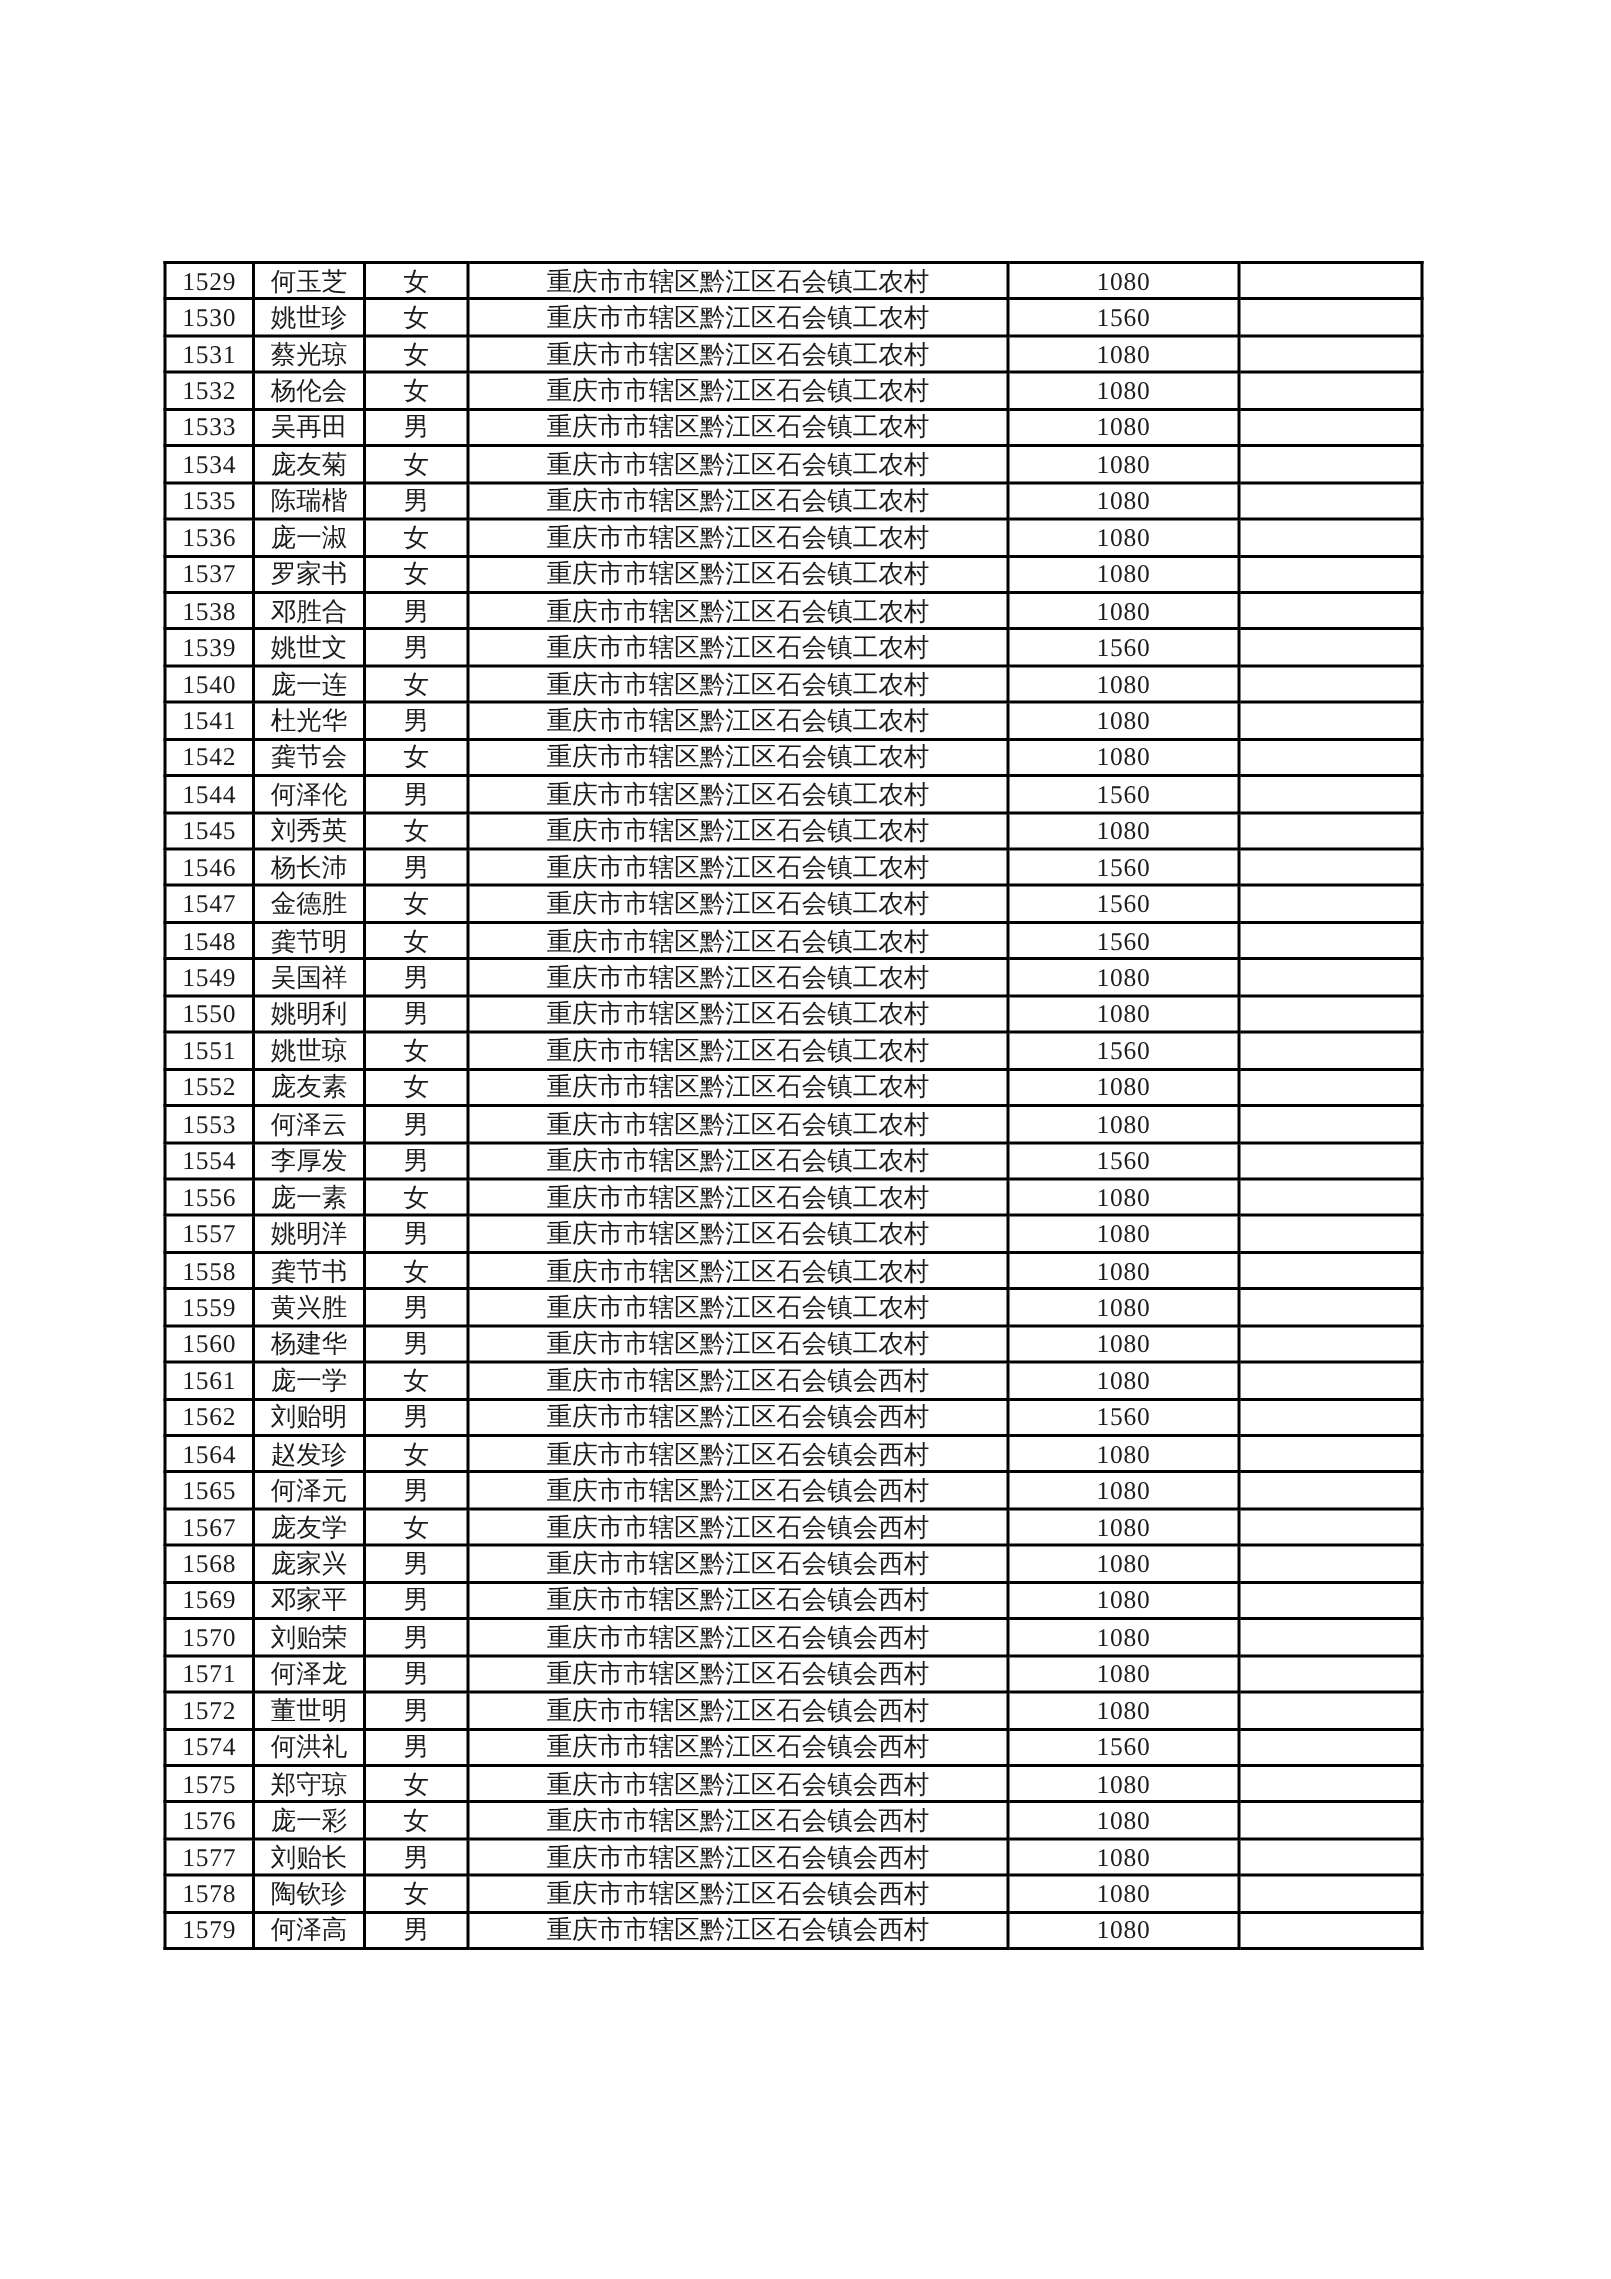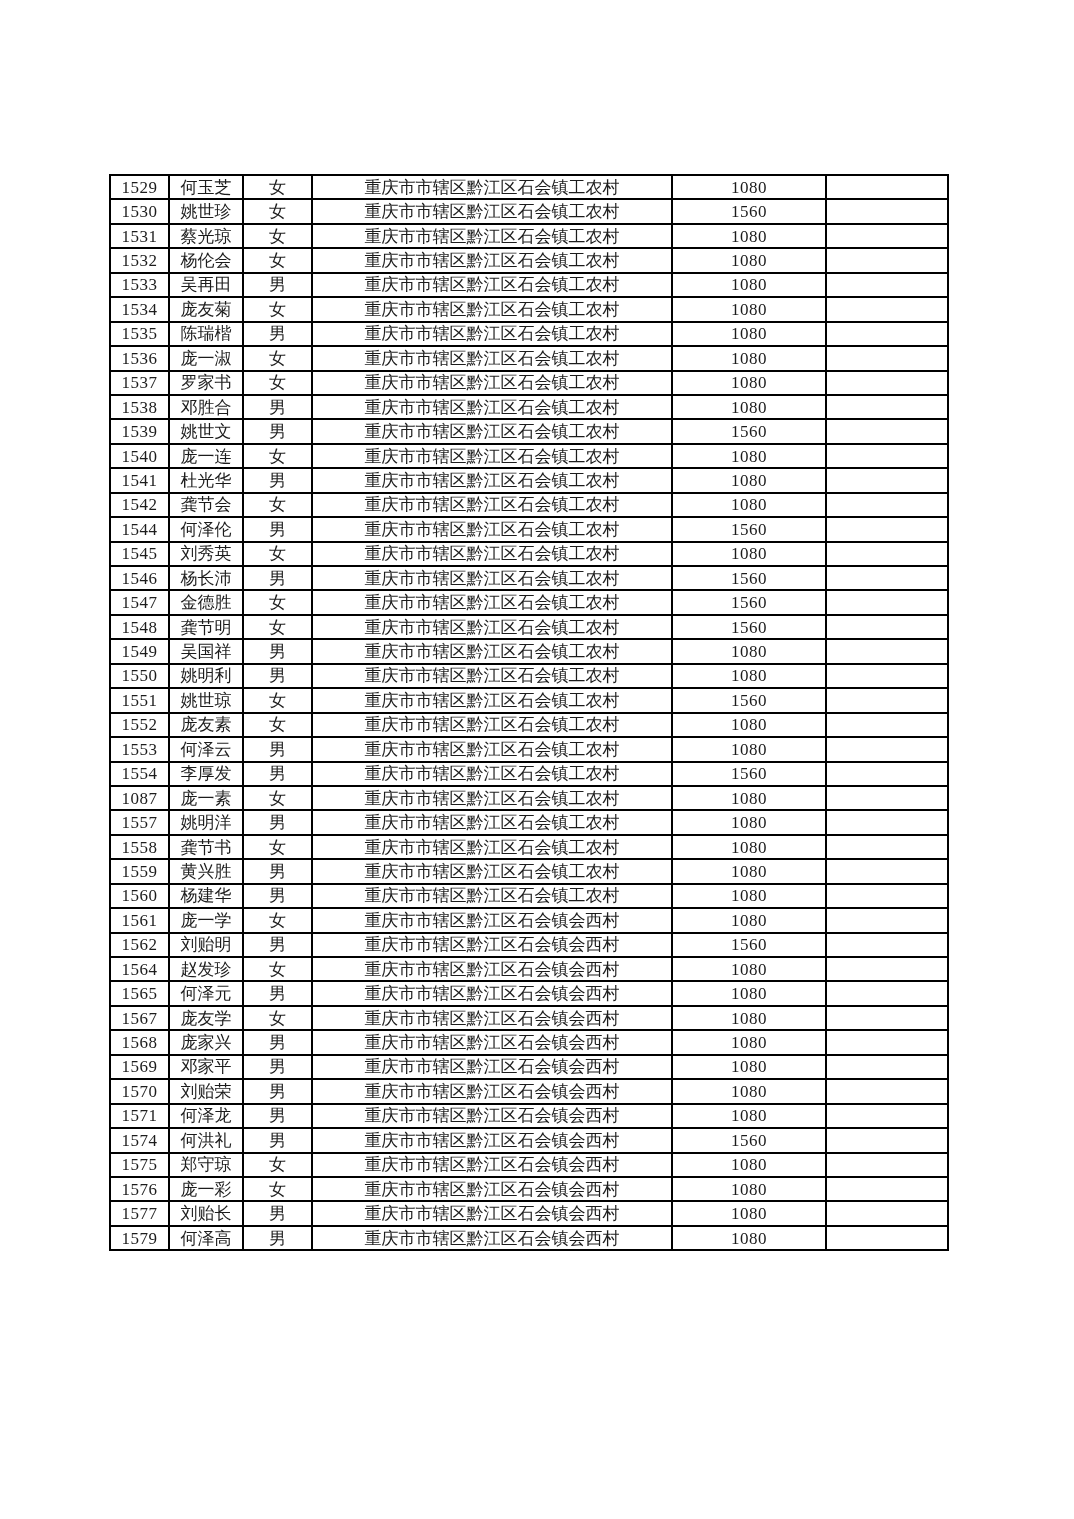--- a/index.html
+++ b/index.html
@@ -255,21 +255,21 @@
         </tr>
         <tr>
           <td class="col-id">1554</td>
           <td class="col-name">李厚发</td>
           <td class="col-gender">男</td>
           <td class="col-address">重庆市市辖区黔江区石会镇工农村</td>
           <td class="col-amount">1560</td>
           <td class="col-note"></td>
         </tr>
         <tr>
-          <td class="col-id">1087</td>
+          <td class="col-id">1556</td>
           <td class="col-name">庞一素</td>
           <td class="col-gender">女</td>
           <td class="col-address">重庆市市辖区黔江区石会镇工农村</td>
           <td class="col-amount">1080</td>
           <td class="col-note"></td>
         </tr>
         <tr>
           <td class="col-id">1557</td>
           <td class="col-name">姚明洋</td>
           <td class="col-gender">男</td>
@@ -367,20 +367,28 @@
         </tr>
         <tr>
           <td class="col-id">1571</td>
           <td class="col-name">何泽龙</td>
           <td class="col-gender">男</td>
           <td class="col-address">重庆市市辖区黔江区石会镇会西村</td>
           <td class="col-amount">1080</td>
           <td class="col-note"></td>
         </tr>
         <tr>
+          <td class="col-id">1572</td>
+          <td class="col-name">董世明</td>
+          <td class="col-gender">男</td>
+          <td class="col-address">重庆市市辖区黔江区石会镇会西村</td>
+          <td class="col-amount">1080</td>
+          <td class="col-note"></td>
+        </tr>
+        <tr>
           <td class="col-id">1574</td>
           <td class="col-name">何洪礼</td>
           <td class="col-gender">男</td>
           <td class="col-address">重庆市市辖区黔江区石会镇会西村</td>
           <td class="col-amount">1560</td>
           <td class="col-note"></td>
         </tr>
         <tr>
           <td class="col-id">1575</td>
           <td class="col-name">郑守琼</td>
@@ -394,20 +402,28 @@
           <td class="col-name">庞一彩</td>
           <td class="col-gender">女</td>
           <td class="col-address">重庆市市辖区黔江区石会镇会西村</td>
           <td class="col-amount">1080</td>
           <td class="col-note"></td>
         </tr>
         <tr>
           <td class="col-id">1577</td>
           <td class="col-name">刘贻长</td>
           <td class="col-gender">男</td>
+          <td class="col-address">重庆市市辖区黔江区石会镇会西村</td>
+          <td class="col-amount">1080</td>
+          <td class="col-note"></td>
+        </tr>
+        <tr>
+          <td class="col-id">1578</td>
+          <td class="col-name">陶钦珍</td>
+          <td class="col-gender">女</td>
           <td class="col-address">重庆市市辖区黔江区石会镇会西村</td>
           <td class="col-amount">1080</td>
           <td class="col-note"></td>
         </tr>
         <tr>
           <td class="col-id">1579</td>
           <td class="col-name">何泽高</td>
           <td class="col-gender">男</td>
           <td class="col-address">重庆市市辖区黔江区石会镇会西村</td>
           <td class="col-amount">1080</td>

